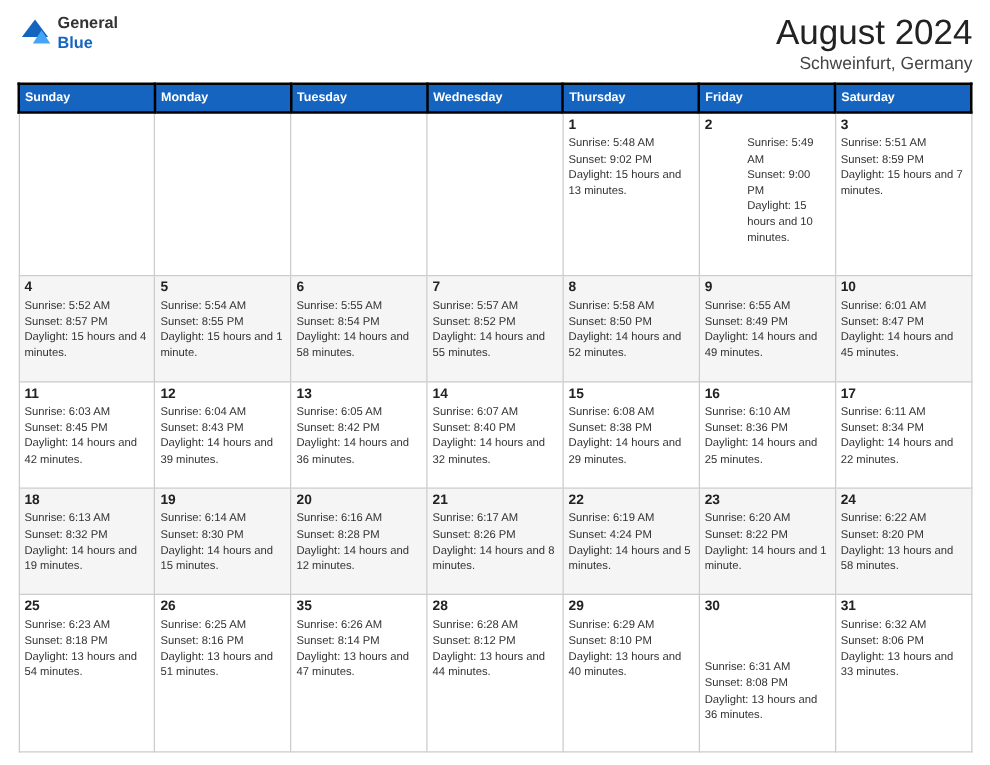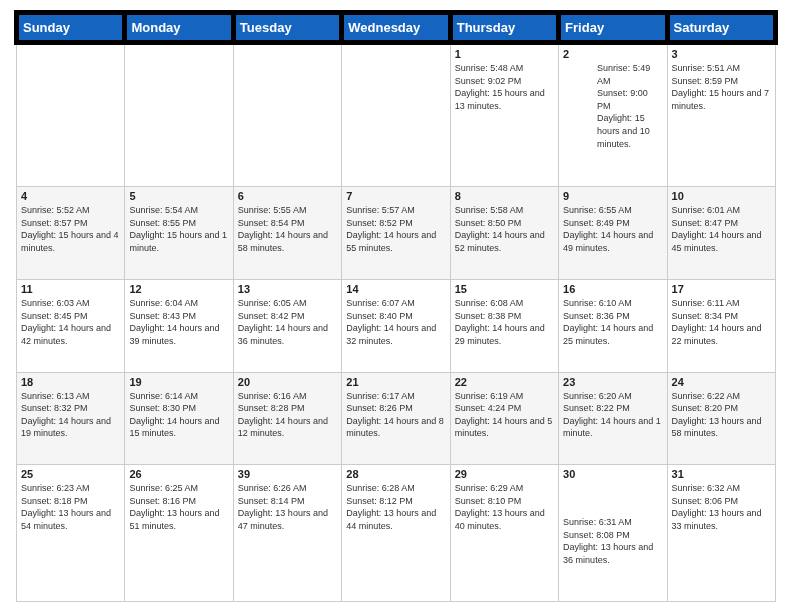--- a/index.html
+++ b/index.html
@@ -54,25 +54,25 @@
     .calendar {
       flex: 1;
       border: 1px solid #ccc;
       border-collapse: collapse;
       width: 100%;
       table-layout: fixed;
     }
     .calendar th {
       background-color: #1565c0;
       color: #fff;
-      font-size: 13px;
+      font-size: 10px;
       font-weight: bold;
       padding: 5px 4px;
       text-align: left;
-      border: 5px solid #000000;
+      border: 2px solid #000000;
     }
     .calendar td {
       border: 1px solid #ccc;
       vertical-align: top;
       padding: 3px 4px;
       font-size: 9.5px;
       color: #333;
       background: #fff;
     }
     .calendar tr:nth-child(even) td {
@@ -93,20 +93,36 @@
       font-size: 9px;
       color: #333;
       line-height: 1.4;
     }
     .empty-cell { background: #fff !important; }
   </style>
 </head>
 <body>
 
 <div class="page">
+  <div class="header">
+    <div class="logo">
+      <svg class="logo-icon" viewBox="0 0 32 32">
+        <polygon points="16,4 28,20 4,20" fill="#1565c0"></polygon>
+        <polygon points="22,14 30,26 14,26" fill="#42a5f5"></polygon>
+      </svg>
+      <div class="logo-text">
+        <span class="general">General</span><br>
+        <span class="blue">Blue</span>
+      </div>
+    </div>
+    <div class="title-block">
+      <div class="month-year">August 2024</div>
+      <div class="location">Schweinfurt, Germany</div>
+    </div>
+  </div>
 
   <table class="calendar">
     <thead>
       <tr>
         <th>Sunday</th>
         <th>Monday</th>
         <th>Tuesday</th>
         <th>Wednesday</th>
         <th>Thursday</th>
         <th>Friday</th>
@@ -277,21 +293,21 @@
 Sunset: 8:18 PM
 Daylight: 13 hours and 54 minutes.</div>
           </td>
           <td>
             <span class="day-number">26</span>
             <div class="day-info" style="white-space: pre-line;">Sunrise: 6:25 AM
 Sunset: 8:16 PM
 Daylight: 13 hours and 51 minutes.</div>
           </td>
           <td>
-            <span class="day-number">39</span>
+            <span class="day-number">35</span>
             <div class="day-info" style="white-space: pre-line;">Sunrise: 6:26 AM
 Sunset: 8:14 PM
 Daylight: 13 hours and 47 minutes.</div>
           </td>
           <td>
             <span class="day-number">28</span>
             <div class="day-info" style="white-space: pre-line;">Sunrise: 6:28 AM
 Sunset: 8:12 PM
 Daylight: 13 hours and 44 minutes.</div>
           </td>

